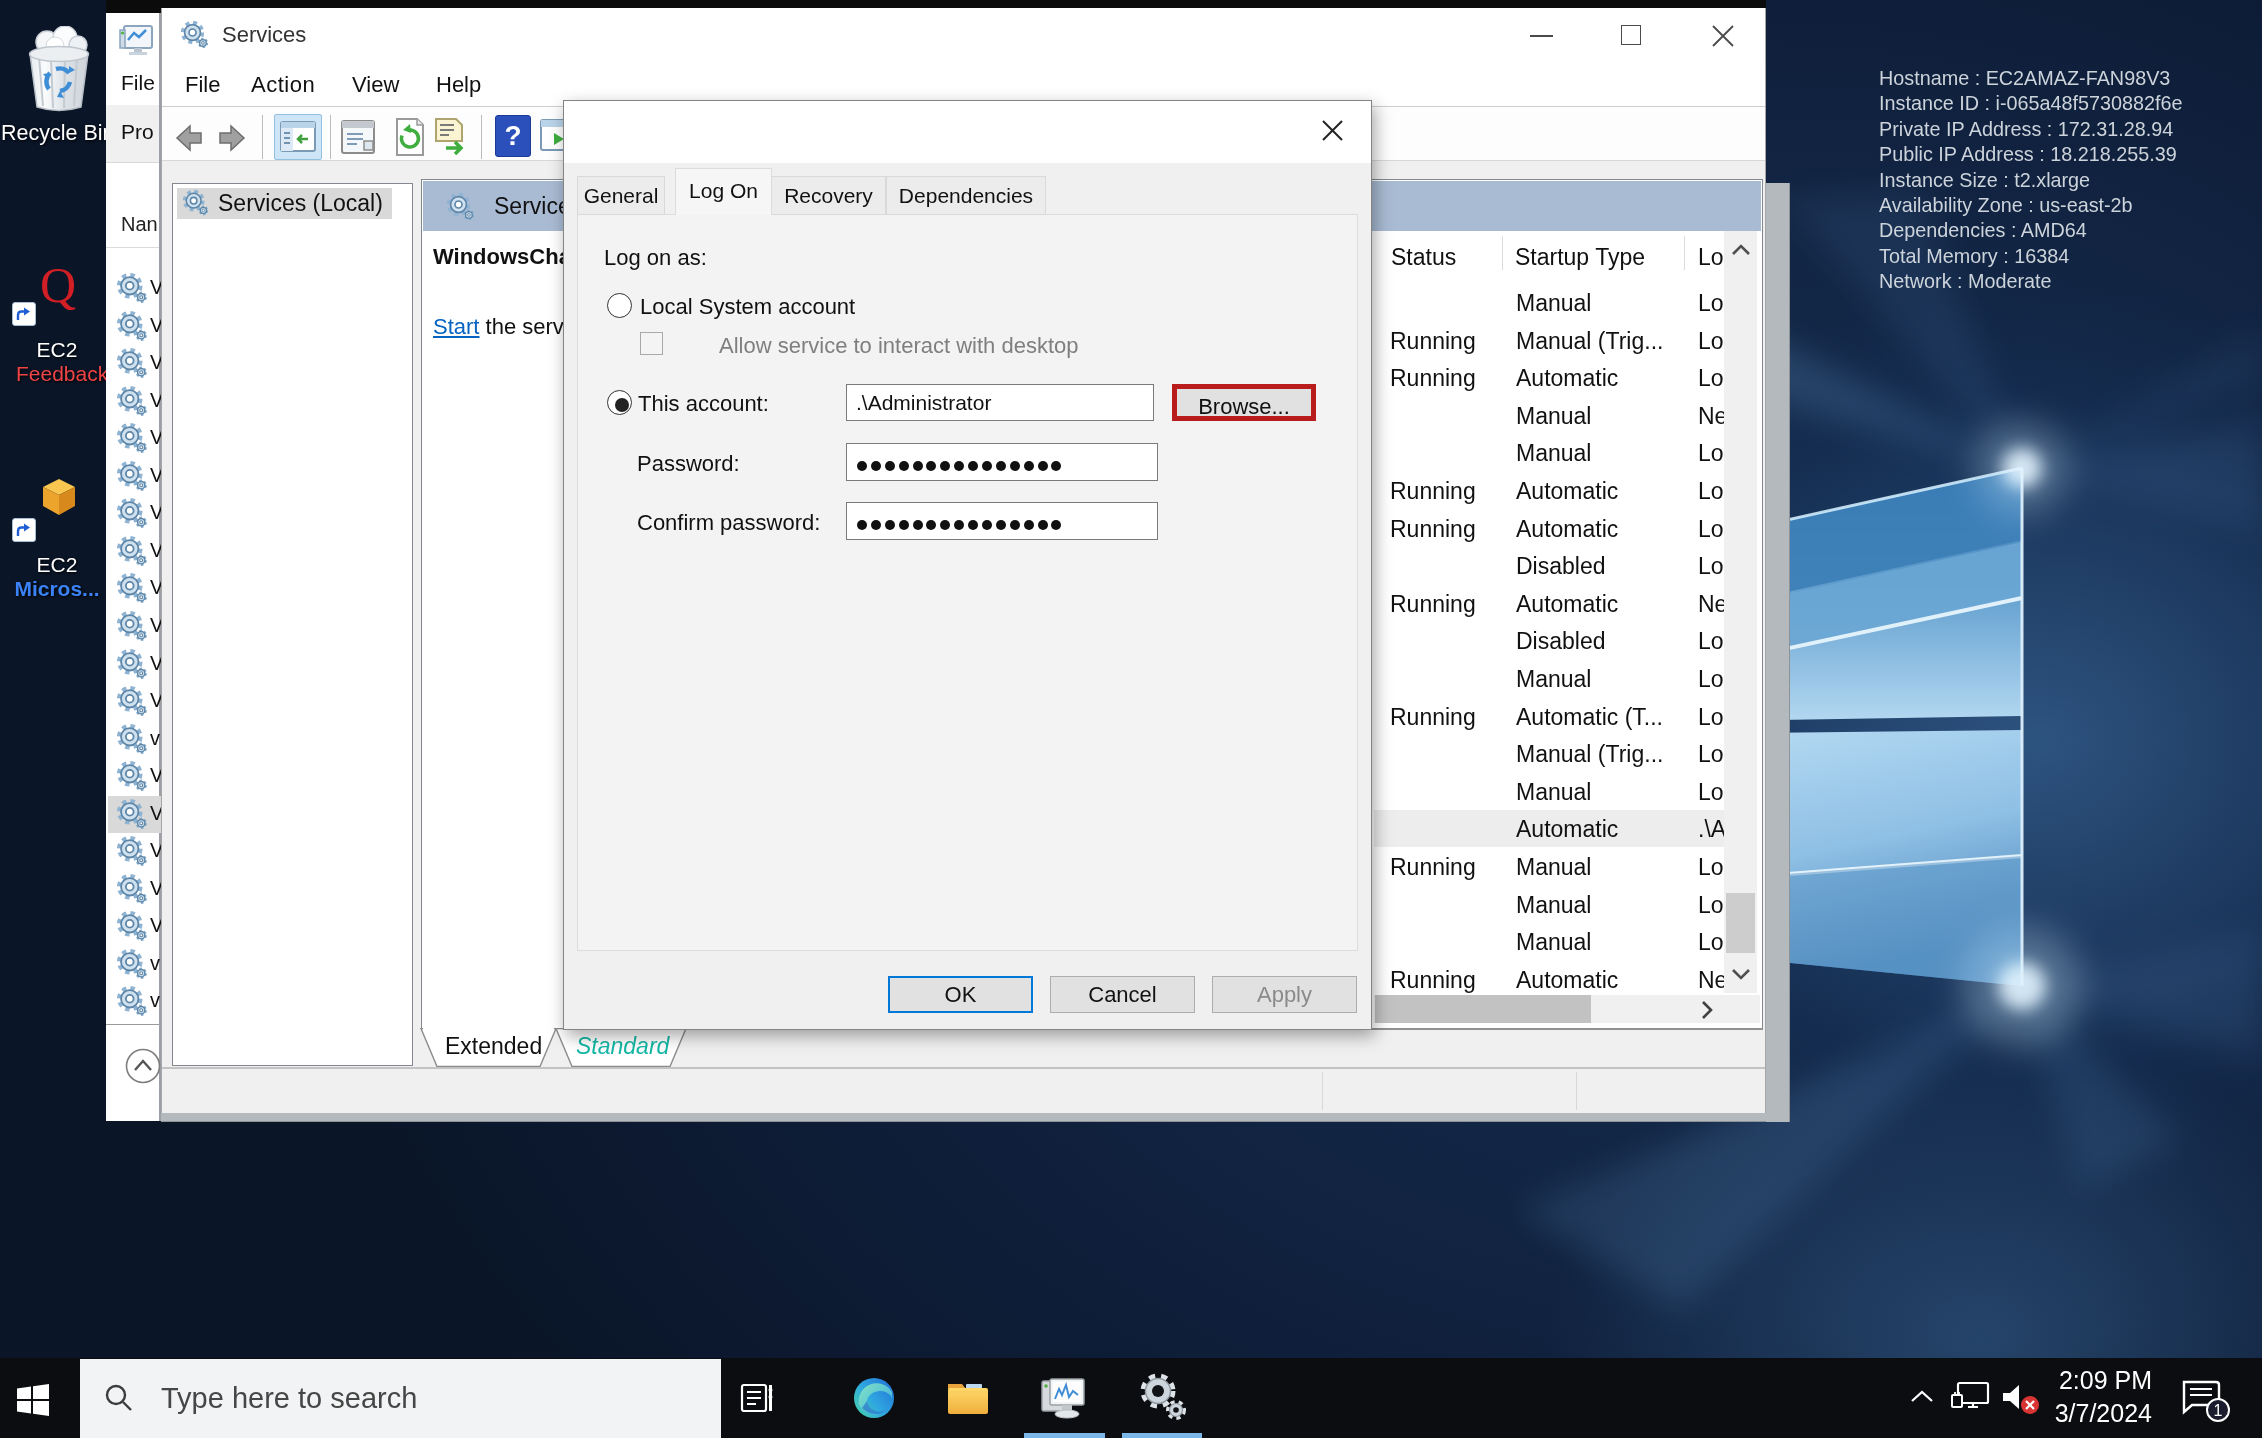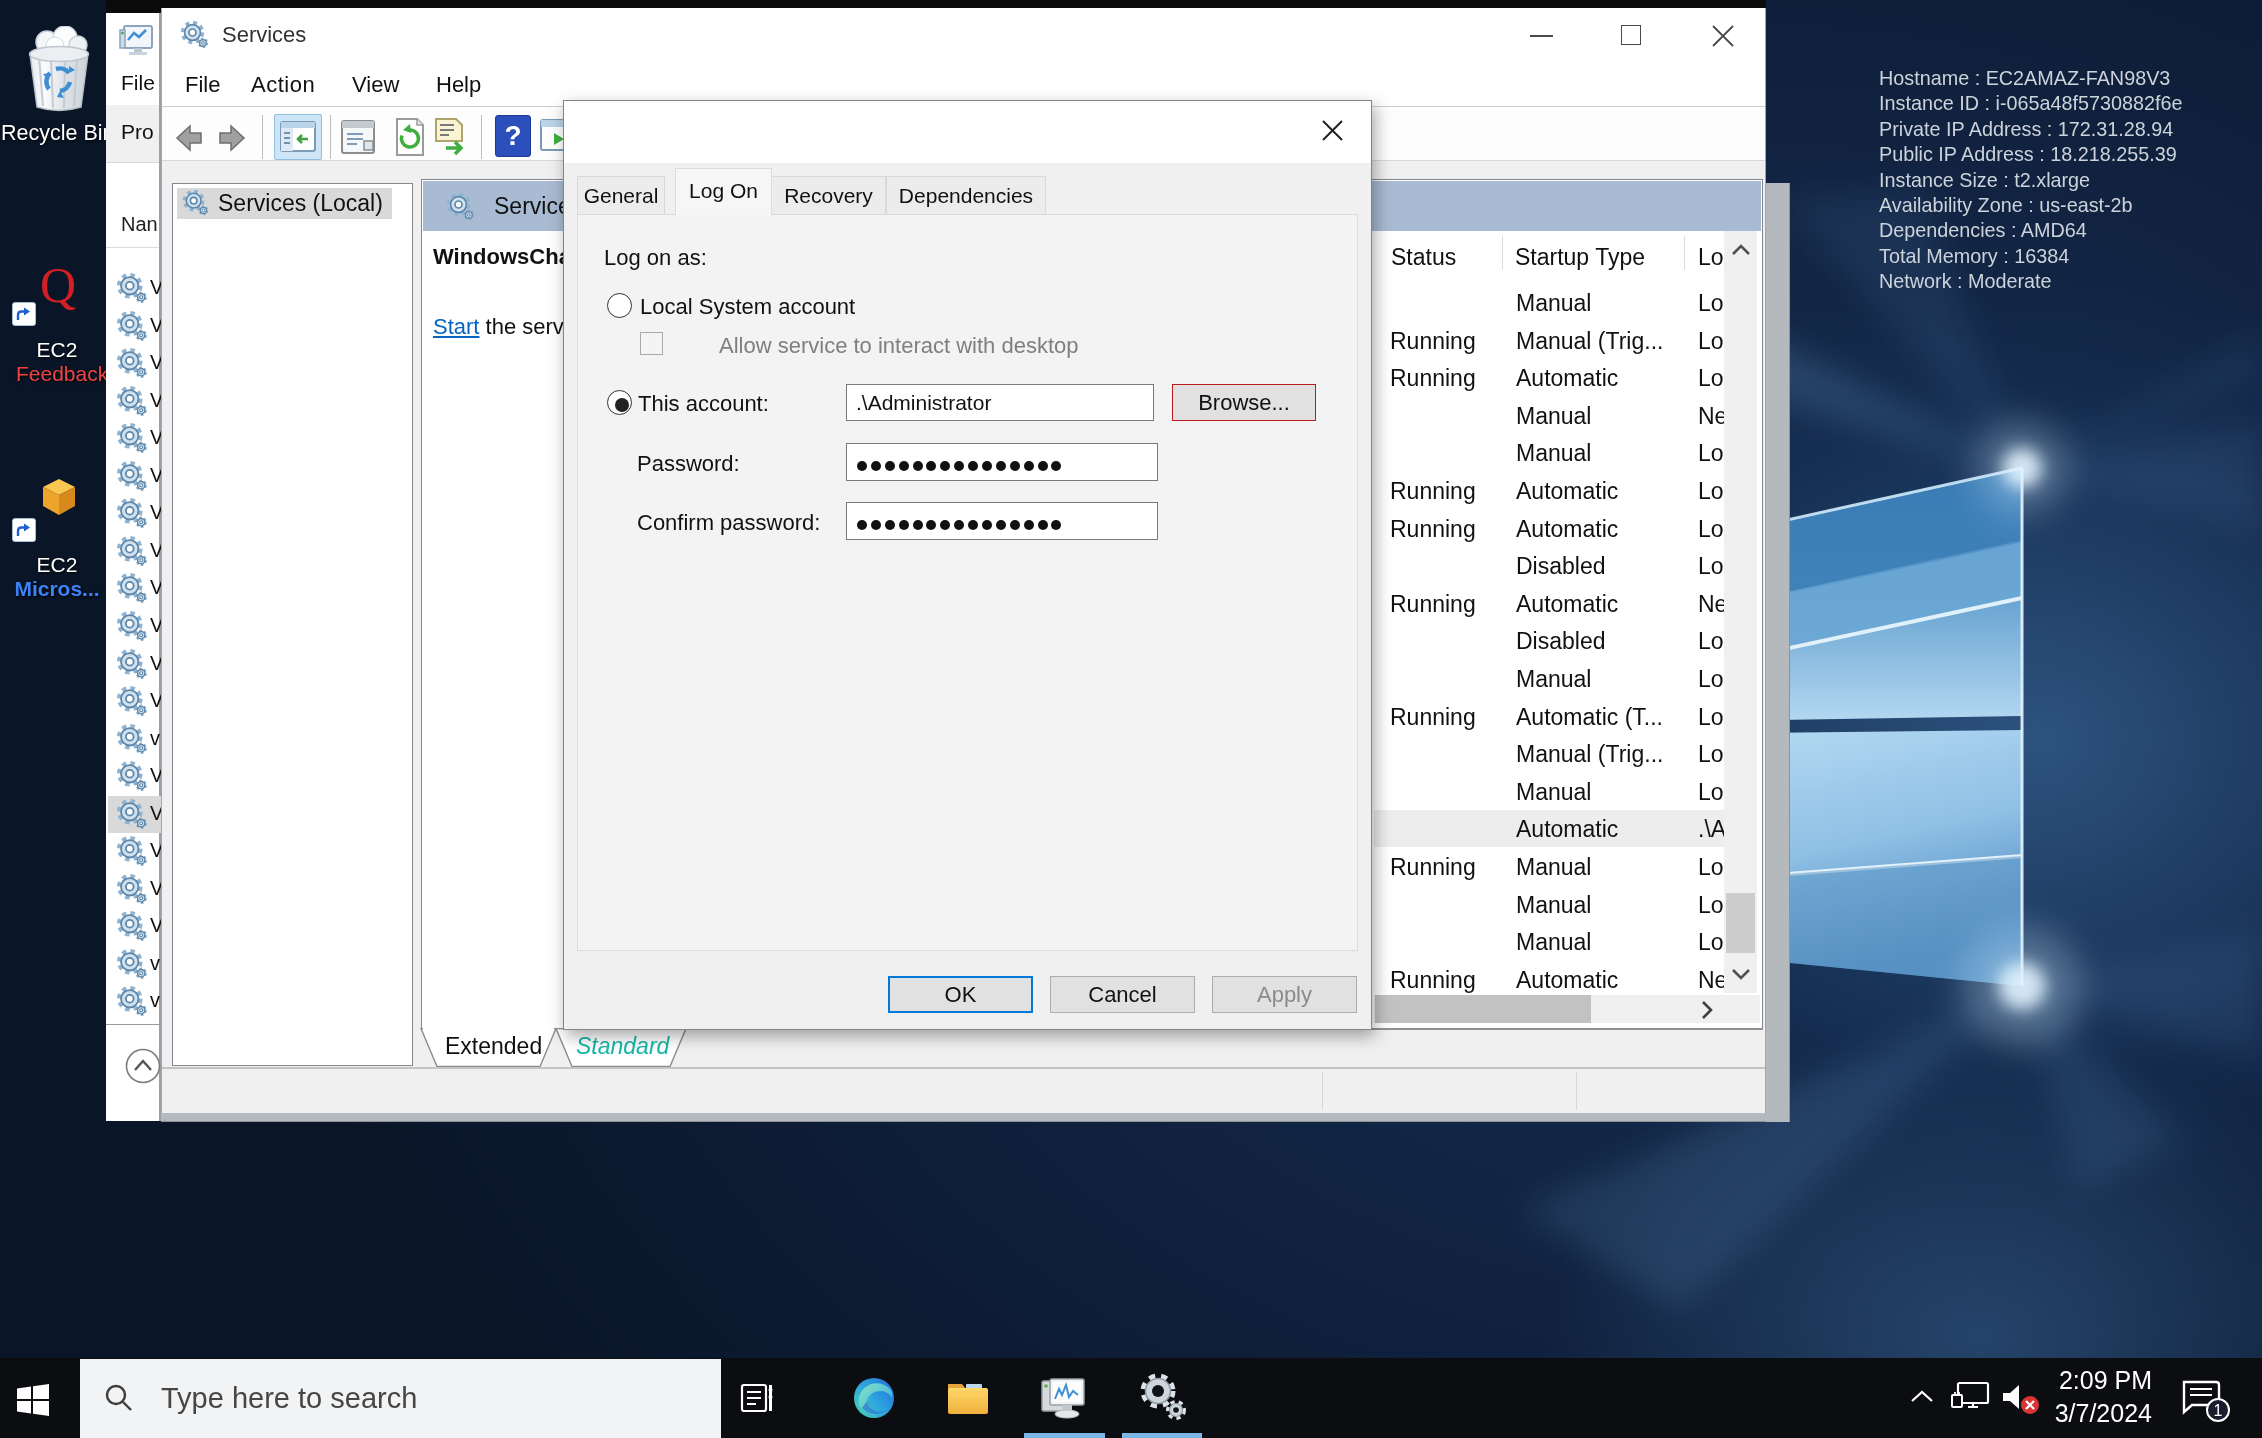--- a/index.html
+++ b/index.html
@@ -424,21 +424,21 @@
 <div class="ab txt" style="left:604px;top:245px;font-size:22px;color:#111;">Log on as:</div>
 <div class="ab" style="left:607px;top:293px;width:25px;height:25px;border:1.8px solid #333;border-radius:50%;background:#fff;"></div>
 <div class="ab txt" style="left:640px;top:294px;font-size:22px;color:#111;">Local System account</div>
 <div class="ab" style="left:640px;top:332px;width:23px;height:23px;border:1.8px solid #a9a9a9;background:#f4f4f4;"></div>
 <div class="ab txt" style="left:671px;top:333px;font-size:22px;color:#7f7f7f;margin-left:48px;">Allow service to interact with desktop</div>
 <div class="ab" style="left:607px;top:390px;width:25px;height:25px;border:1.8px solid #333;border-radius:50%;background:#fff;"></div>
 <div class="ab" style="left:614.5px;top:397.5px;width:14px;height:14px;border-radius:50%;background:#222;"></div>
 <div class="ab txt" style="left:638px;top:391px;font-size:22px;color:#111;">This account:</div>
 <div class="ab" style="left:846px;top:384px;width:308px;height:37px;background:#fff;border:1px solid #7a7a7a;"></div>
 <div class="ab txt" style="left:856px;top:391px;font-size:21px;color:#111;">.\Administrator</div>
-<div class="ab" style="left:1172px;top:384px;width:144px;height:37px;background:#e1e1e1;border:1px solid #b91c1c;text-align:center;font-size:22px;color:#111;line-height:35px;">Browse...</div>
+<div class="ab" style="left:1172px;top:384px;width:144px;height:37px;background:#e1e1e1;border:5px solid #b91c1c;text-align:center;font-size:22px;color:#111;line-height:35px;">Browse...</div>
 <div class="ab txt" style="left:637px;top:451px;font-size:22px;color:#111;">Password:</div>
 <div class="ab" style="left:846px;top:443px;width:312px;height:38px;background:#fff;border:1px solid #7a7a7a;"></div>
 <div class="ab txt" style="left:637px;top:510px;font-size:22px;color:#111;">Confirm password:</div>
 <div class="ab" style="left:846px;top:502px;width:312px;height:38px;background:#fff;border:1px solid #7a7a7a;"></div>
 
 <div class="ab" style="left:857px;top:457px;"><span style="display:inline-block;width:10px;height:10px;border-radius:50%;background:#111;margin-right:3.9px;"></span><span style="display:inline-block;width:10px;height:10px;border-radius:50%;background:#111;margin-right:3.9px;"></span><span style="display:inline-block;width:10px;height:10px;border-radius:50%;background:#111;margin-right:3.9px;"></span><span style="display:inline-block;width:10px;height:10px;border-radius:50%;background:#111;margin-right:3.9px;"></span><span style="display:inline-block;width:10px;height:10px;border-radius:50%;background:#111;margin-right:3.9px;"></span><span style="display:inline-block;width:10px;height:10px;border-radius:50%;background:#111;margin-right:3.9px;"></span><span style="display:inline-block;width:10px;height:10px;border-radius:50%;background:#111;margin-right:3.9px;"></span><span style="display:inline-block;width:10px;height:10px;border-radius:50%;background:#111;margin-right:3.9px;"></span><span style="display:inline-block;width:10px;height:10px;border-radius:50%;background:#111;margin-right:3.9px;"></span><span style="display:inline-block;width:10px;height:10px;border-radius:50%;background:#111;margin-right:3.9px;"></span><span style="display:inline-block;width:10px;height:10px;border-radius:50%;background:#111;margin-right:3.9px;"></span><span style="display:inline-block;width:10px;height:10px;border-radius:50%;background:#111;margin-right:3.9px;"></span><span style="display:inline-block;width:10px;height:10px;border-radius:50%;background:#111;margin-right:3.9px;"></span><span style="display:inline-block;width:10px;height:10px;border-radius:50%;background:#111;margin-right:3.9px;"></span><span style="display:inline-block;width:10px;height:10px;border-radius:50%;background:#111;margin-right:3.9px;"></span></div>
 <div class="ab" style="left:857px;top:516px;"><span style="display:inline-block;width:10px;height:10px;border-radius:50%;background:#111;margin-right:3.9px;"></span><span style="display:inline-block;width:10px;height:10px;border-radius:50%;background:#111;margin-right:3.9px;"></span><span style="display:inline-block;width:10px;height:10px;border-radius:50%;background:#111;margin-right:3.9px;"></span><span style="display:inline-block;width:10px;height:10px;border-radius:50%;background:#111;margin-right:3.9px;"></span><span style="display:inline-block;width:10px;height:10px;border-radius:50%;background:#111;margin-right:3.9px;"></span><span style="display:inline-block;width:10px;height:10px;border-radius:50%;background:#111;margin-right:3.9px;"></span><span style="display:inline-block;width:10px;height:10px;border-radius:50%;background:#111;margin-right:3.9px;"></span><span style="display:inline-block;width:10px;height:10px;border-radius:50%;background:#111;margin-right:3.9px;"></span><span style="display:inline-block;width:10px;height:10px;border-radius:50%;background:#111;margin-right:3.9px;"></span><span style="display:inline-block;width:10px;height:10px;border-radius:50%;background:#111;margin-right:3.9px;"></span><span style="display:inline-block;width:10px;height:10px;border-radius:50%;background:#111;margin-right:3.9px;"></span><span style="display:inline-block;width:10px;height:10px;border-radius:50%;background:#111;margin-right:3.9px;"></span><span style="display:inline-block;width:10px;height:10px;border-radius:50%;background:#111;margin-right:3.9px;"></span><span style="display:inline-block;width:10px;height:10px;border-radius:50%;background:#111;margin-right:3.9px;"></span><span style="display:inline-block;width:10px;height:10px;border-radius:50%;background:#111;margin-right:3.9px;"></span></div>
 
 <div class="ab" style="left:888px;top:976px;width:145px;height:37px;background:#e1e1e1;border:2px solid #0078d7;text-align:center;font-size:22px;color:#111;line-height:33px;">OK</div>
 <div class="ab" style="left:1050px;top:976px;width:145px;height:37px;background:#e1e1e1;border:1px solid #adadad;text-align:center;font-size:22px;color:#111;line-height:35px;">Cancel</div>

